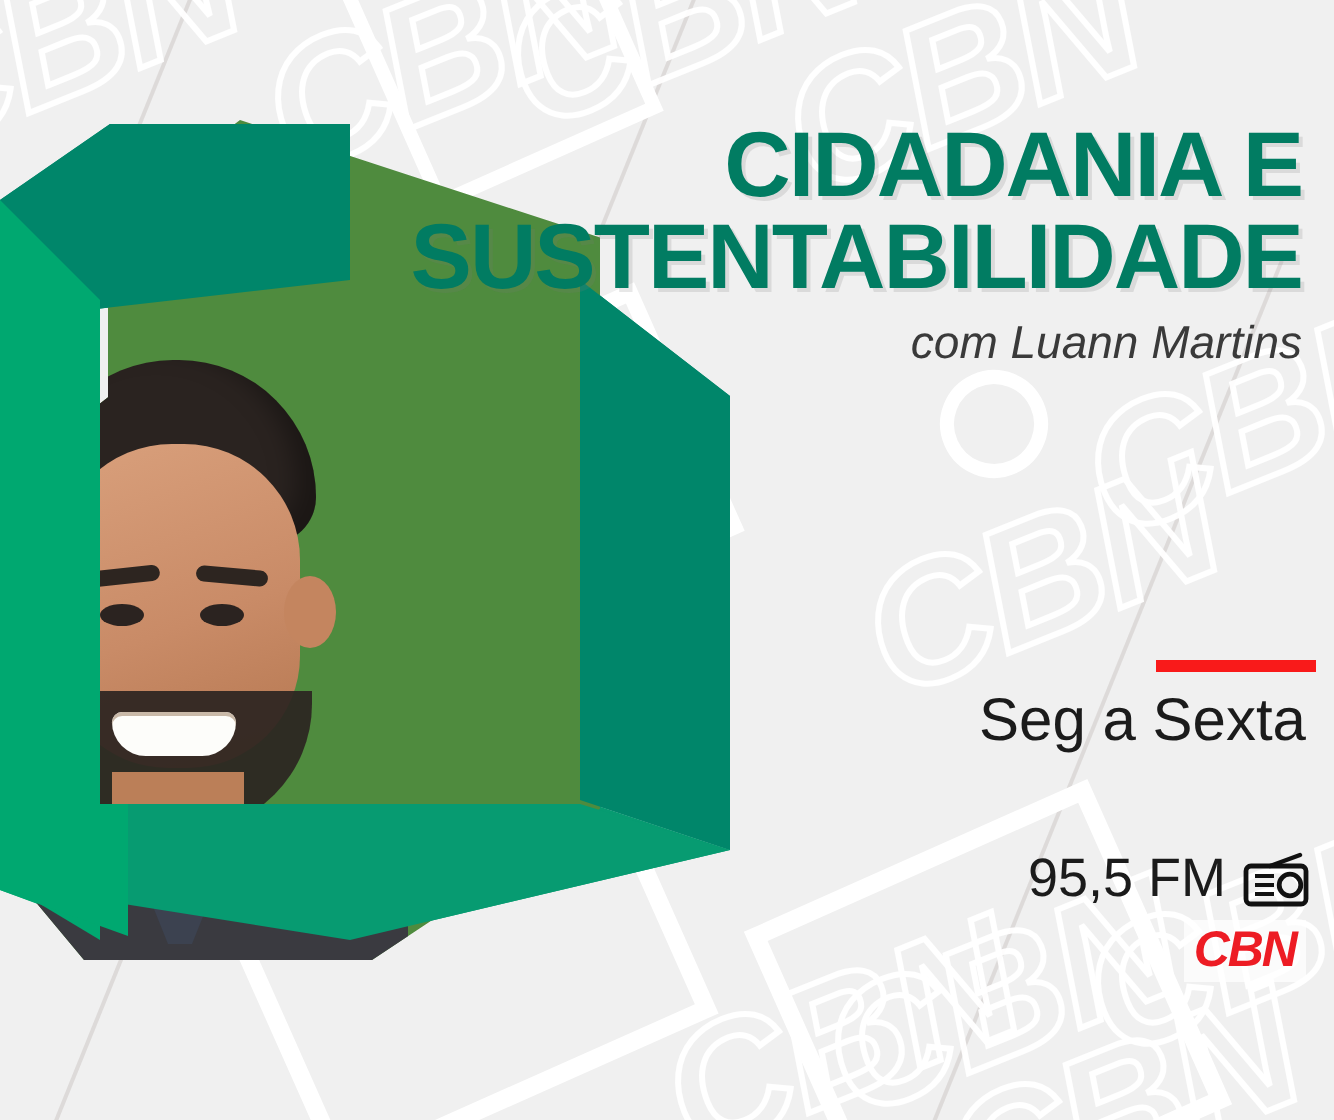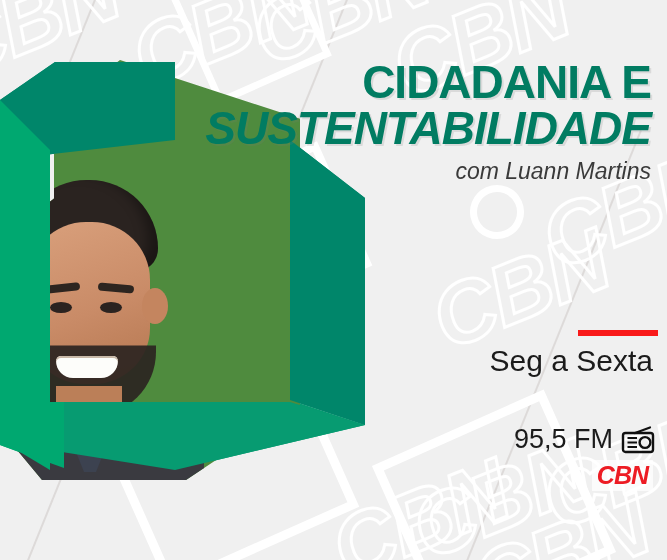--- a/index.html
+++ b/index.html
@@ -114,21 +114,21 @@
     position:absolute;
     right:16px;
     font-weight:bold;
     color:#017C62;
     letter-spacing:-1px;
     text-align:right;
     line-height:.96;
     text-shadow:2px 2px 0 rgba(120,120,120,.18);
   }
   #t1{top:60px;font-size:46px;}
-  #t2{top:106px;font-size:46px;font-style:italic;}
+  #t2{top:106px;font-size:46px;}
   .subtitle{
     position:absolute;right:16px;top:158px;
     font-size:23px;font-style:italic;color:#3a3a3a;
   }
 
   .redbar{
     position:absolute;right:9px;top:330px;
     width:80px;height:6px;background:#f91a1a;
   }
   .sched-days{

